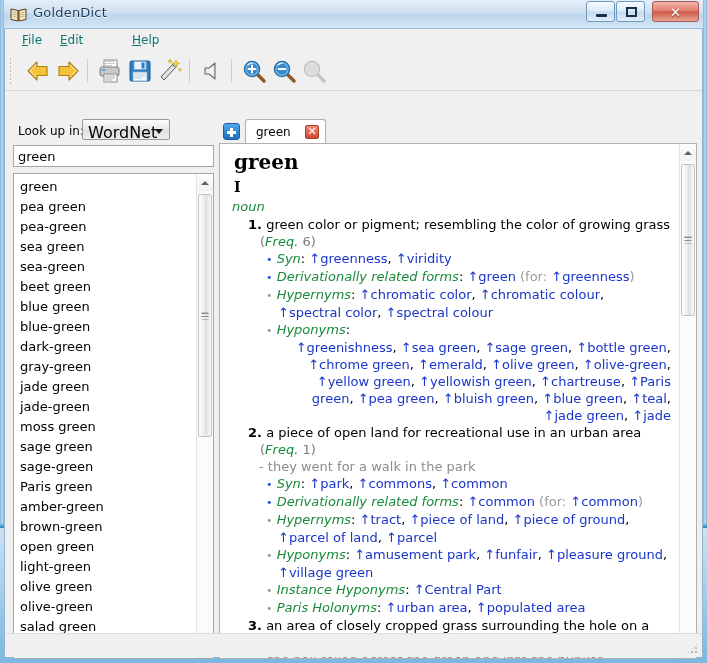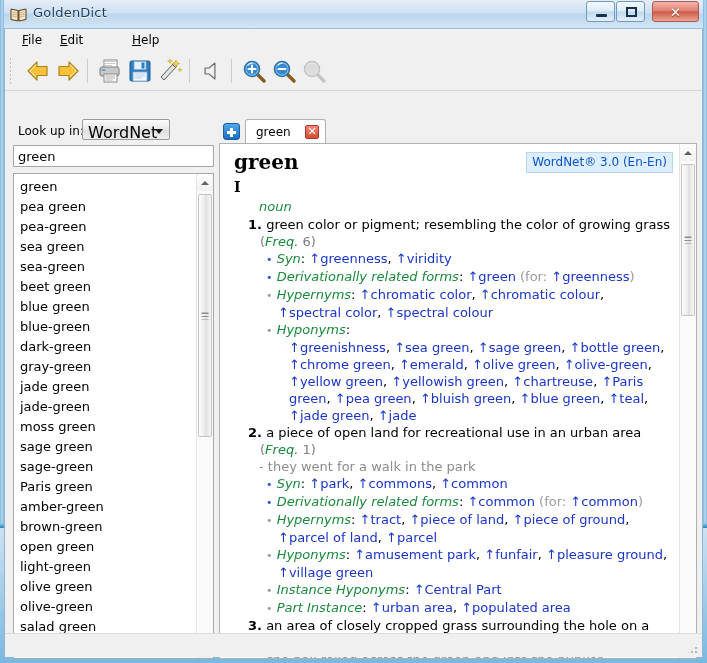--- a/index.html
+++ b/index.html
@@ -90,21 +90,21 @@
     border-top: none;
   }
 
   
   #menubar {
     position: absolute; left: 0; top: 0; right: 0; height: 22px;
     background: #f0f0f0;
   }
   .menu-item {
     position: absolute; top: 3px;
-    font-size: 12px; color: #000000;
+    font-size: 12px; color: #0f766e;
     padding: 1px 7px;
     cursor: pointer;
   }
   .menu-item u { text-decoration: underline; }
   #menu-file { left: 10px; }
   #menu-edit { left: 48px; }
   #menu-help { left: 92px; margin-left: 28px; }
 
   
   #toolbar {
@@ -318,21 +318,21 @@
   .roman {
     font-family: "DejaVu Serif","Liberation Serif",serif;
     font-weight: bold;
     font-size: 14px;
     margin: 0 0 2px 2px;
   }
   .pos {
     font-style: italic;
     color: #1a8a3c;
     font-size: 13px;
-    margin: 0 0 1px 27px;
+    margin: 0 0 1px 0;
   }
   .sense {
     margin: 0 0 0 28px;
     text-indent: -12px;
     padding-left: 0;
   }
   .sense .num { font-weight: bold; }
   .freq { color: #7d7d7d; font-style: normal; }
   .freq i { font-style: italic; color: #1a8a3c; }
   .example {
@@ -349,20 +349,21 @@
   .rel .kind { font-style: italic; color: #1a8a3c; font-weight: normal; }
   .rel a, .xref {
     color: #1a35c8;
     text-decoration: none;
     margin-top: 20px;
   }
   .arrow { color: #1a35c8; }
   .hypo-list {
     margin: 0 0 0 57px;
     text-indent: 0;
+    text-align: right;
   }
   .forfor { color: #9a9a9a; }
 
   
   #statusbar {
     position: absolute; left: 0; bottom: 0; right: 0; height: 24px;
     background: #f0f0f0;
     border-top: 1px solid #dcdcdc;
   }
   #resize-grip {
@@ -560,21 +561,20 @@
         <span id="tab-green-label">green</span>
         <span id="tab-close">
           <span class="x">✕</span>
         </span>
       </div>
     </div>
 
     <div id="article-wrap">
       <div id="article">
 
-        <div id="dict-badge">WordNet® 3.0 (En-En)</div>
 
         <div id="headword">green</div>
 
         <div class="sense-group">
           <div class="roman">I</div>
           <div class="pos">noun</div>
 
           <div class="sense">
             <span class="num">1.</span>
             <span>green color or pigment; resembling the color of growing grass</span>
@@ -631,21 +631,21 @@
             <span class="kind">Hyponyms</span><span>: </span><a class="xref" href="#"><span class="arrow">↑</span><span>amusement park</span></a><span>, </span><a class="xref" href="#"><span class="arrow">↑</span><span>funfair</span></a><span>, </span><a class="xref" href="#"><span class="arrow">↑</span><span>pleasure ground</span></a><span>, </span><a class="xref" href="#"><span class="arrow">↑</span><span>village green</span></a>
           </div>
 
           <div class="rel">
             <span class="bullet gray">•</span>
             <span class="kind">Instance Hyponyms</span><span>: </span><a class="xref" href="#"><span class="arrow">↑</span><span>Central Part</span></a>
           </div>
 
           <div class="rel">
             <span class="bullet gray">•</span>
-            <span class="kind">Part Instance</span><span>: </span><a class="xref" href="#"><span class="arrow">↑</span><span>urban area</span></a><span>, </span><a class="xref" href="#"><span class="arrow">↑</span><span>populated area</span></a>
+            <span class="kind">Paris Holonyms</span><span>: </span><a class="xref" href="#"><span class="arrow">↑</span><span>urban area</span></a><span>, </span><a class="xref" href="#"><span class="arrow">↑</span><span>populated area</span></a>
           </div>
 
           <div class="sense">
             <span class="num">3.</span>
             <span>an area of closely cropped grass surrounding the hole on a golf course</span>
           </div>
           <div class="example">- <span>the ball rolled across the green and into the bunker</span></div>
 
         </div>
       </div>

